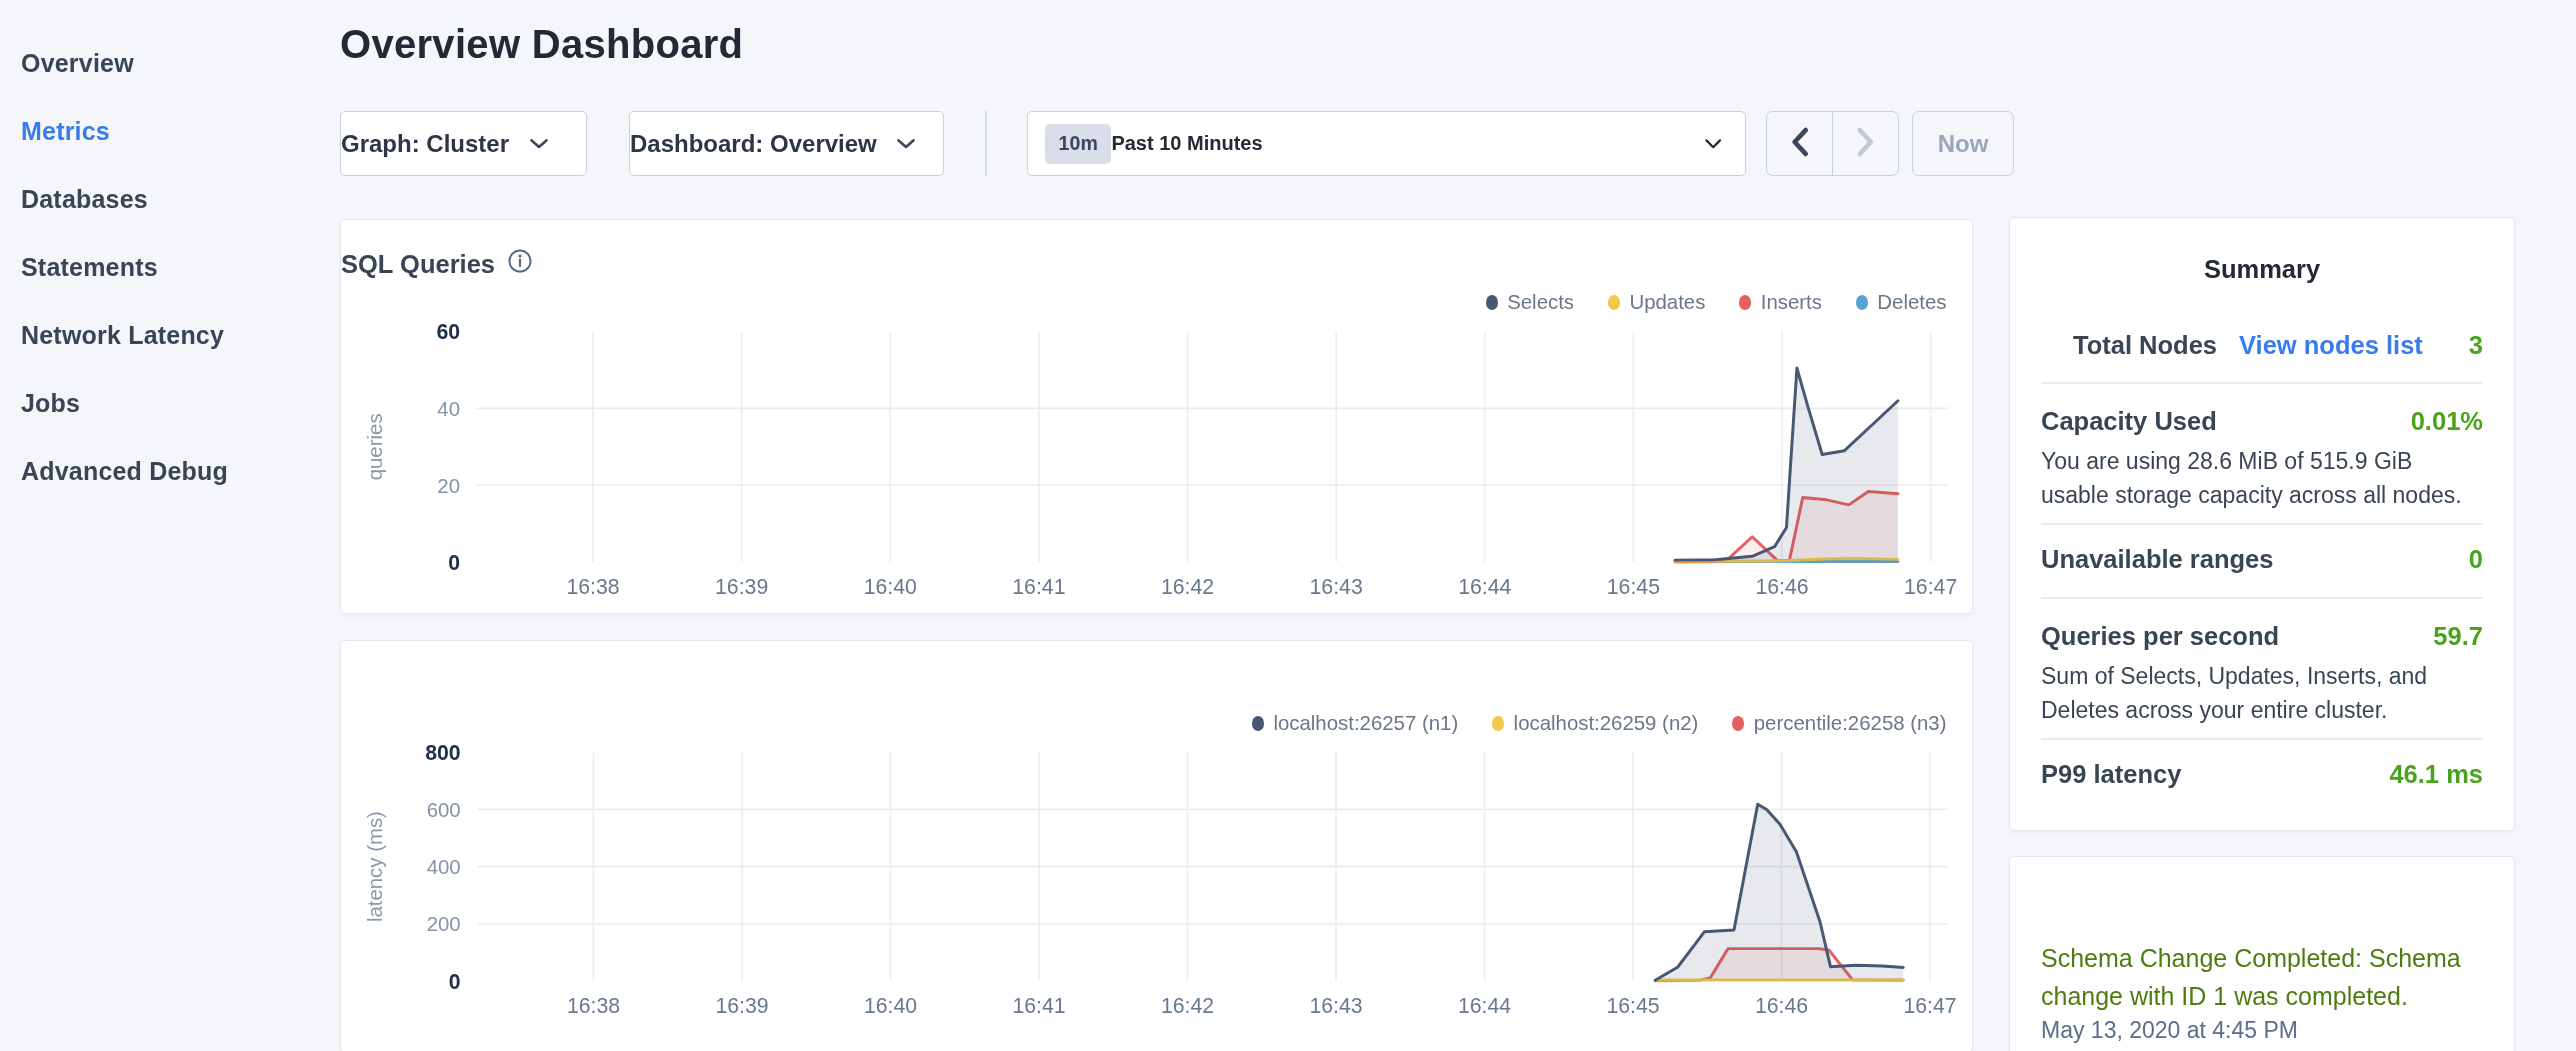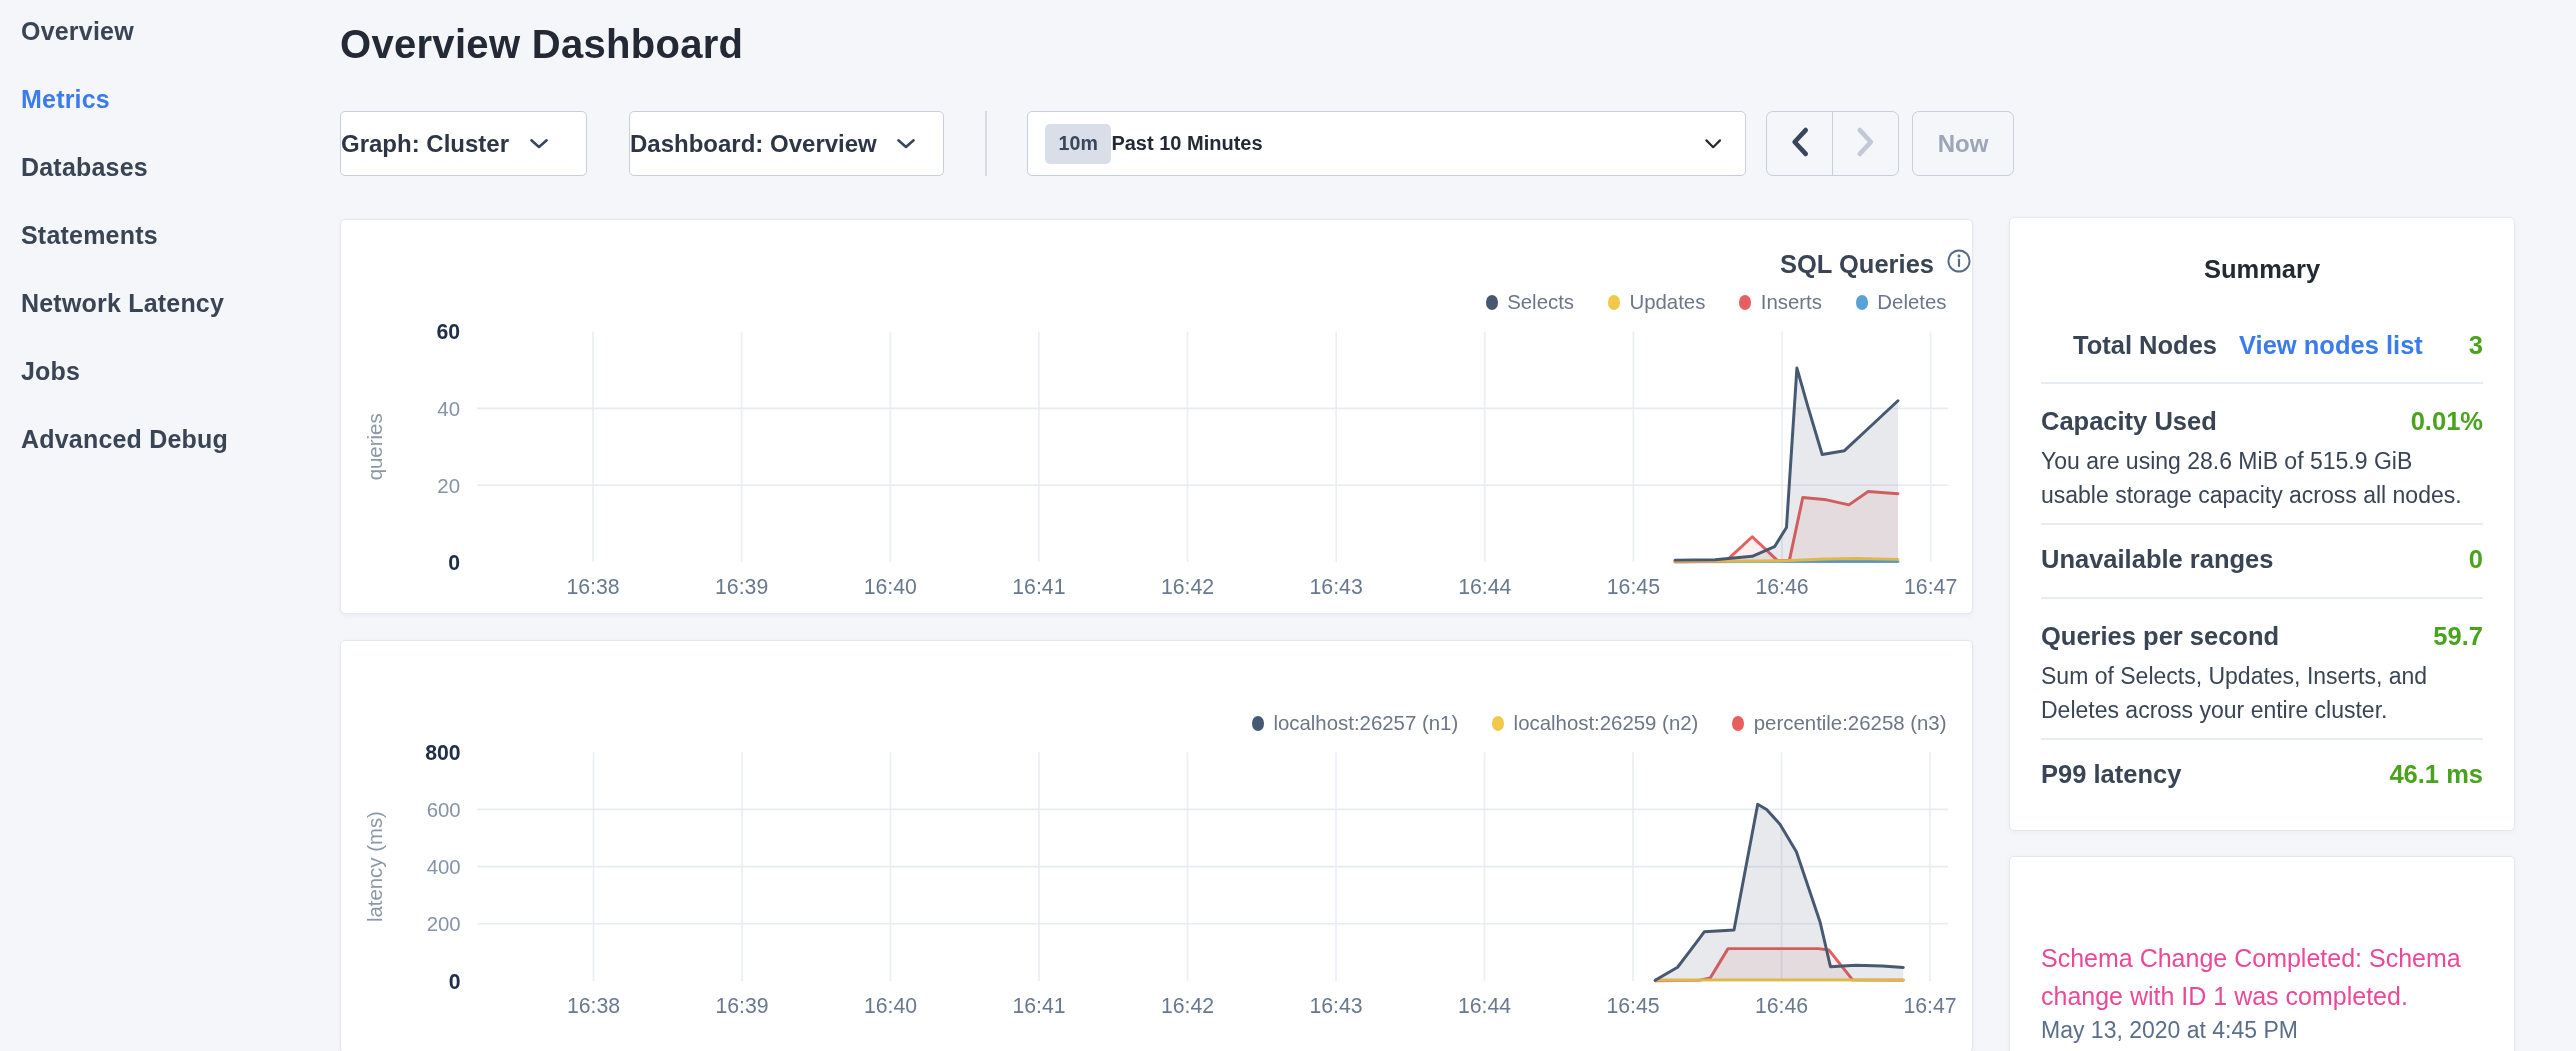--- a/index.html
+++ b/index.html
@@ -7,21 +7,21 @@
   body {
     background:#f4f6fa;
     font-family:"Liberation Sans", sans-serif;
     color:#394455;
     position:relative;
   }
   
   .sidebar { position:absolute; left:0; top:0; width:340px; height:1051px; }
   .nav-item {
     position:absolute; left:21px; height:34px; font-size:25px; font-weight:600;
-    color:#394455; cursor:pointer; white-space:nowrap; letter-spacing:0.2px;
+    color:#394455; cursor:pointer; white-space:nowrap; letter-spacing:0.2px;margin-top:32px;
   }
   .nav-item.active { color:#3a7ced; font-weight:700; }
   
   .main { position:absolute; left:340px; top:0; width:1633px; height:1051px; }
   .page-title { position:absolute; left:0; top:22px; font-size:40px; font-weight:600; color:#242a35; letter-spacing:0.3px; }
   
   .toolbar-btn {
     position:absolute; top:111px; height:65px; background:#ffffff;
     border:1.7px solid #c7cedc; border-radius:5.1px; display:flex; align-items:center;
     justify-content:flex-start; gap:18.7px; font-size:24px; font-weight:700; color:#2c3647; cursor:pointer;
@@ -51,21 +51,21 @@
     font-size:24px; font-weight:700; color:#9ba6b6; cursor:pointer;
   }
   
   .chart-card {
     position:absolute; left:0; width:1633px; background:#ffffff;
     border:1.7px solid #e3e8ef; border-radius:5.1px; box-shadow:0 1.7px 4.3px rgba(40,55,80,.04);
   }
   .card-1 { top:219px; height:395px; }
   .card-2 { top:640px; height:413px; }
   .chart-title {
-    position:absolute; left:0; top:28px; width:100%; text-align:right;
+    position:absolute; left:0; top:28px; width:100%; text-align:left;
     font-size:25.5px; font-weight:700; color:#394455;
   }
   .chart-title .ttl { vertical-align:middle; }
   .info-icon { display:inline-block; vertical-align:middle; margin-left:12px; cursor:pointer; }
   .legend {
     position:absolute; right:25.5px; top:71px; display:flex; gap:34px; align-items:center;
   }
   .legend-item { display:flex; align-items:center; gap:9.4px; cursor:pointer; }
   .legend-dot { width:12px; height:14.5px; border-radius:50%; }
   .legend-label { font-size:20.4px; color:#6b7687; }
@@ -84,21 +84,21 @@
   .events-card { top:856px; height:272px; }
   .panel-heading {
     position:absolute; left:0; width:100%; text-align:center;
     font-size:25.5px; font-weight:700; color:#242a35;
   }
   .srow-label { position:absolute; left:31px; font-size:25.5px; font-weight:700; color:#394455; white-space:nowrap; }
   .srow-value { position:absolute; right:31px; font-size:25.5px; font-weight:700; color:#4aa31c; white-space:nowrap; }
   .srow-link { font-size:25.5px; font-weight:700; color:#3a7ced; cursor:pointer; margin-left:22px; }
   .srow-desc { position:absolute; left:31px; right:31px; font-size:23px; line-height:34px; color:#394455; font-weight:400; }
   .sdivider { position:absolute; left:31px; right:31px; height:1.7px; background:#e8ecf2; }
-  .event-msg { position:absolute; left:31px; right:15px; font-size:25px; line-height:38px; color:#ec4899; }
+  .event-msg { position:absolute; left:31px; right:15px; font-size:25px; line-height:38px; color:#4d7c0f; }
   .event-time { position:absolute; left:31px; font-size:23px; color:#5a6e8c; }
 </style>
 </head>
 <body>
 
 <nav class="sidebar" id="sidebar">
     <div class="nav-item" style="top: 17px;">Overview</div>
     <div class="nav-item active" style="top: 85px;">Metrics</div>
     <div class="nav-item" style="top: 153px;">Databases</div>
     <div class="nav-item" style="top: 221px;">Statements</div>

